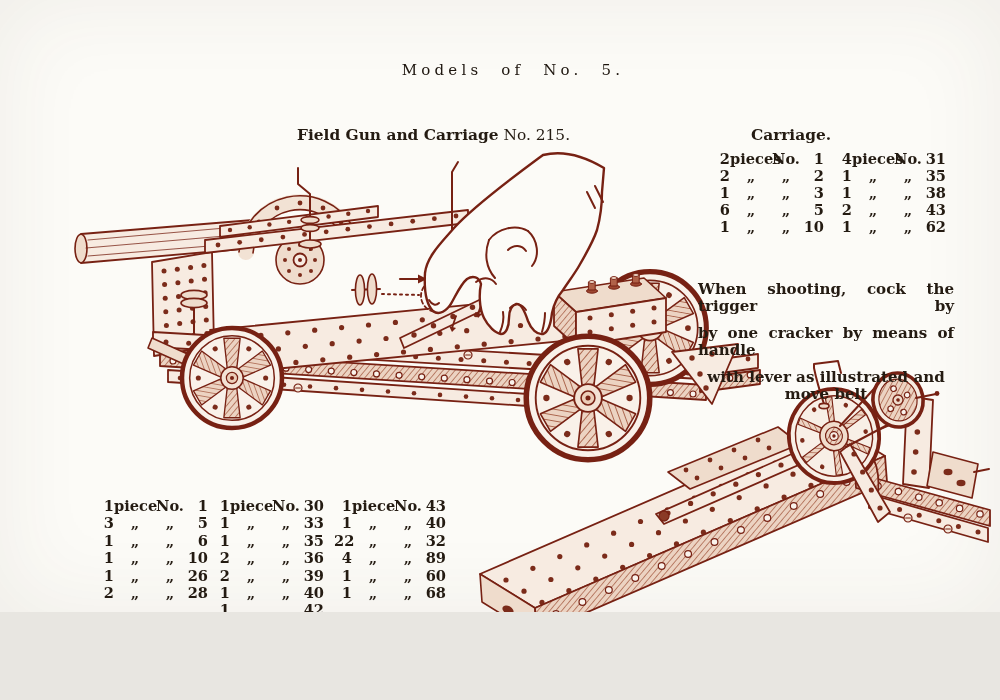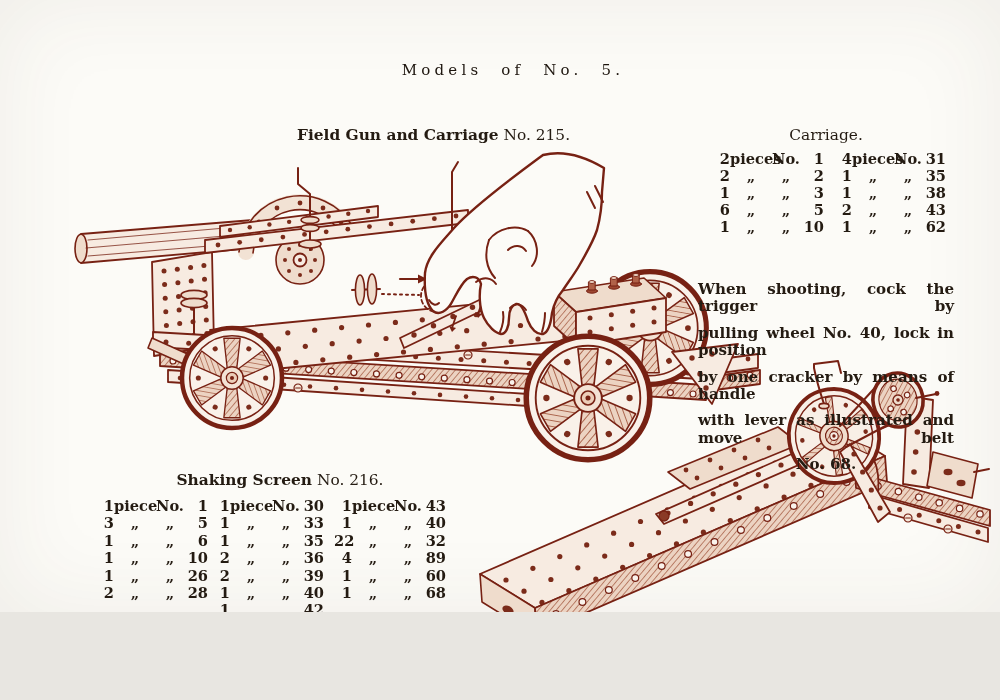--- a/index.html
+++ b/index.html
@@ -7,22 +7,22 @@
         overflow:hidden;font-family:"DejaVu Serif","Liberation Serif",serif;color:#241b12;
         box-shadow:inset 0 0 90px rgba(70,55,40,.07);}
   
   .page-title{position:absolute;top:61px;left:0;width:1000px;padding-left:26px;box-sizing:border-box;
         text-align:center;font-size:15px;letter-spacing:4.2px;word-spacing:10px;color:#1d150e;}
   .model-heading{position:absolute;font-size:15.4px;text-align:center;white-space:nowrap;}
   .model-heading .hb{font-weight:700;}
   .model-heading .hn{font-weight:500;margin-left:5px;}
   #fg-heading{top:126px;left:282px;width:268px;margin-left:15px;}
   #ss-heading{top:471px;left:160px;width:240px;}
-  .carriage-heading{position:absolute;top:126px;left:756px;width:140px;text-align:center;
-        font-size:15.4px;font-weight:400;}
+  .carriage-heading{position:absolute;top:126px;left:721px;width:140px;text-align:center;
+        font-size:15.4px;font-weight:700;}
   .ptable{position:absolute;}
   .prow{display:grid;grid-template-columns:18px 42px 28px 24px;height:16.9px;line-height:16.9px;
         font-size:14.6px;font-weight:700;}
   .stable .prow{height:17.4px;line-height:17.4px;}
   .c-qty{text-align:right;}
   .c-unit,.c-no{text-align:center;}
   .c-part{text-align:right;}
   #carriage-left{left:712px;top:151px;}
   #carriage-right{left:834px;top:151px;}
   #screen-t1{left:96px;top:497px;}
@@ -712,29 +712,24 @@
       <div class="prow">
       <span class="c-qty">1</span>
       <span class="c-unit">„</span>
       <span class="c-no">„</span>
       <span class="c-part">62</span>
     </div>
     </div>
 
   <div class="note">
       <div class="note-line">When shooting, cock the trigger by</div>
-      <div class="note-line">pulling wheel No. 40, lock in position</div>
       <div class="note-line">by one cracker by means of handle</div>
       <div class="note-line">with lever as illustrated and move belt</div>
-      <div class="note-line">No. 68.</div>
-    </div>
-
-  <div class="model-heading" id="ss-heading">
-    <span class="hb">Shaking Screen</span><span class="hn">No. 216.</span>
-  </div>
+    </div>
+
 
   <div class="ptable stable" id="screen-t1">
       <div class="prow">
       <span class="c-qty">1</span>
       <span class="c-unit">piece</span>
       <span class="c-no">No.</span>
       <span class="c-part">1</span>
     </div>
       <div class="prow">
       <span class="c-qty">3</span>

